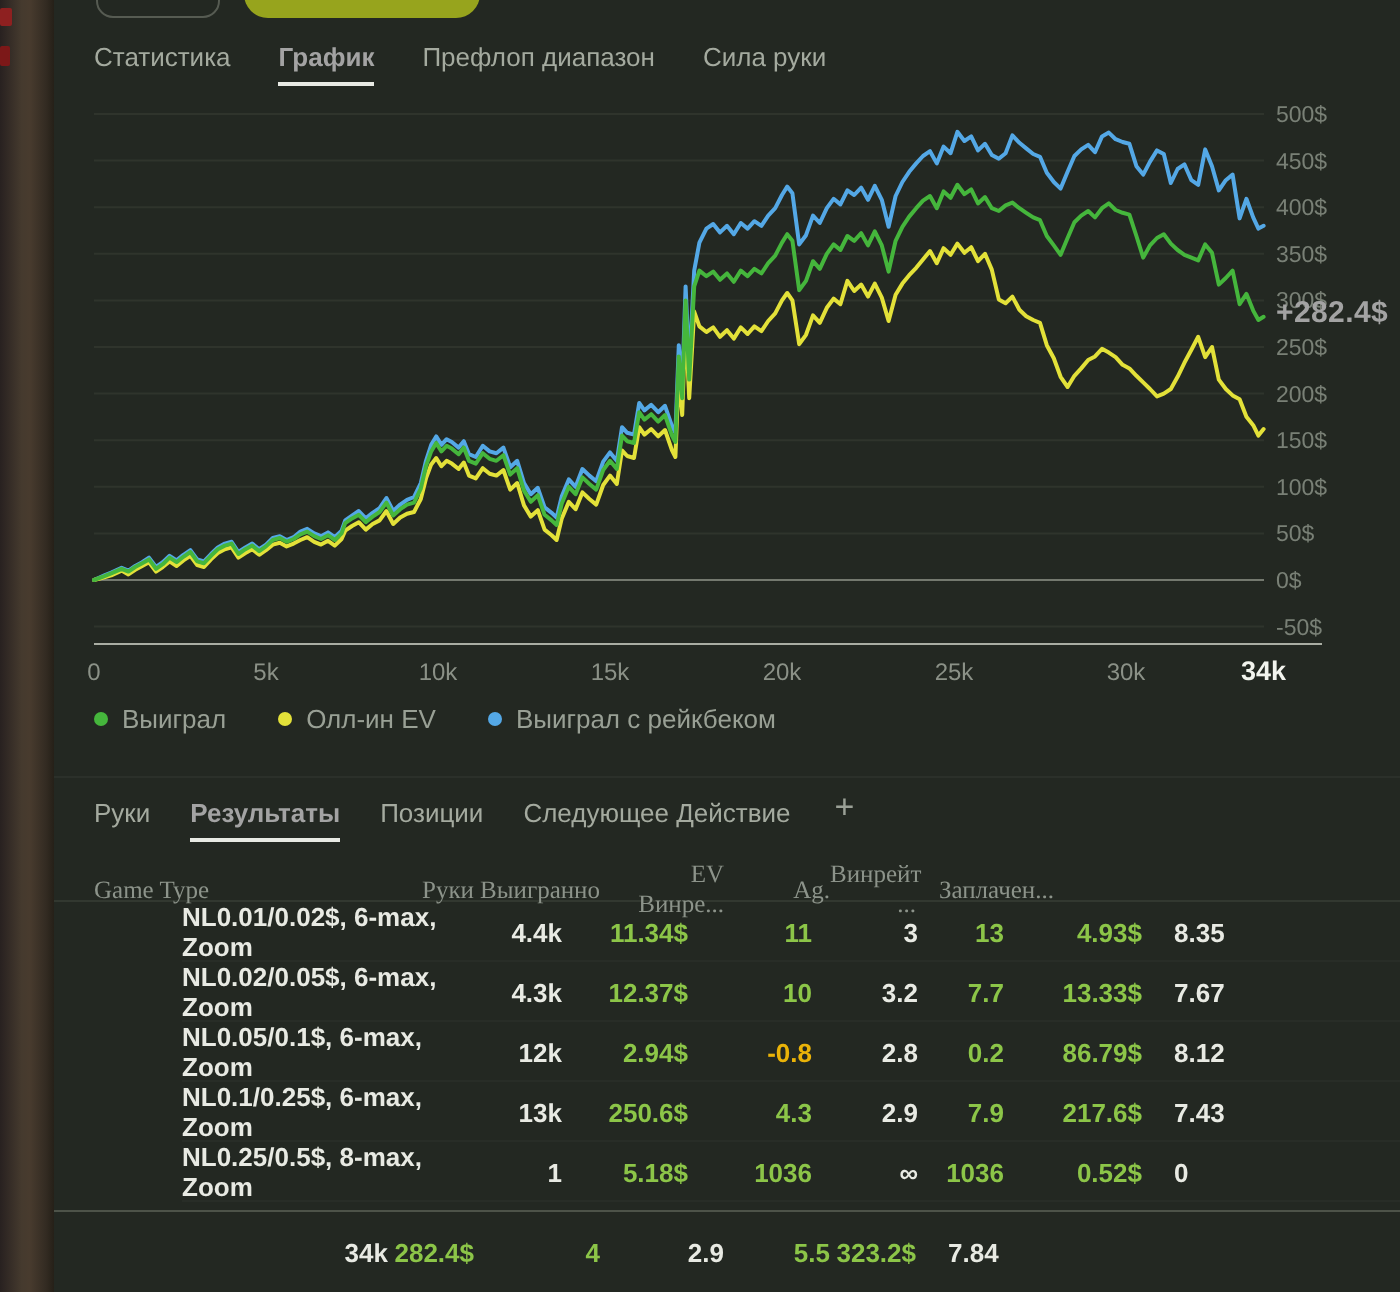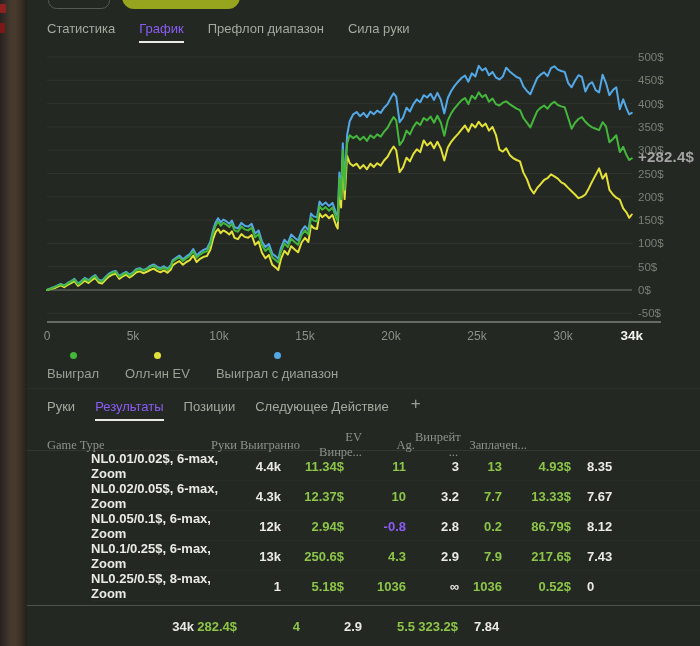--- a/index.html
+++ b/index.html
@@ -19,47 +19,47 @@
   
   .btn-outline{position:absolute;left:48px;top:-8px;width:62px;height:17px;border:1px solid #565b52;
     border-radius:9px;background:#232822;}
   .btn-olive{position:absolute;left:122px;top:-22px;width:118px;height:31px;border-radius:12px;background:#97a41d;}
 
   
   .tabs{position:absolute;display:flex;align-items:flex-start;font-size:13px;color:#a4aa9f;}
   .tabs-top{left:47px;top:21px;gap:24px;}
   .tabs-bottom{left:47px;top:399px;gap:20px;}
   .tab{cursor:default;padding-bottom:5px;white-space:nowrap;}
-  .tab.active{color:#8b5cf6;font-weight:normal;border-bottom:2px solid #e8eae4;}
+  .tab.active{color:#a3a3a3;font-weight:bold;border-bottom:2px solid #e8eae4;}
   .plus-btn{color:#9aa096;font-size:17px;line-height:13px;padding:0 2px;margin-top:-2px;}
 
   
   #chart-svg{position:absolute;left:0;top:0;width:700px;height:360px;}
   .val-label{position:absolute;left:638px;top:148px;font-size:15px;font-weight:bold;color:#a3a3a3;letter-spacing:.2px;}
   .legend{position:absolute;left:47px;top:352px;display:flex;gap:26px;font-size:13px;color:#99a095;align-items:center;}
-  .legend-item{display:flex;align-items:center;gap:7px;flex-direction:column;}
+  .legend-item{display:flex;align-items:center;gap:7px;}
   .legend-dot{width:7px;height:7px;border-radius:50%;}
 
   .sep-line{position:absolute;left:27px;right:0;height:1px;background:rgba(255,255,255,0.04);top:388px;}
 
   
   .table{position:absolute;left:27px;right:0;top:430px;bottom:0;padding-left:20px;font-size:13px;}
   .t-row{display:grid;grid-template-columns:147px 43px 63px 62px 53px 43px 69px 1fr;align-items:center;}
   .t-head{height:20px;color:#8c938a;font-size:12.5px;font-family:Liberation Serif, serif;}
   .head-sep{height:1px;background:#323830;margin-left:-20px;}
   .t-body .t-row{height:30px;border-bottom:1px solid rgba(255,255,255,0.025);font-weight:bold;margin-left:44px;}
   .total-sep{height:1px;background:#4d5349;margin-left:-20px;margin-top:4px;}
   .t-total .t-row{height:40px;font-weight:bold;border-bottom:none;}
   .al{text-align:left;}
   .ar{text-align:right;}
   .c5{padding-left:11px;text-align:right;}
   .c8{padding-left:16px;}
   .cw{color:#e8eae3;}
   .cg{color:#8cc548;}
-  .cr{color:#8b5cf6;}
+  .cr{color:#eab308;}
 </style>
 </head>
 <body>
 
 <div id="screen">
 
   <div class="bg-strip">
     <div class="red-mark1"></div>
     <div class="red-mark2"></div>
   </div>
@@ -118,21 +118,21 @@
       <div class="legend-item">
         <span class="legend-dot" style="background: rgb(69, 182, 60);"></span>
         <span>Выиграл</span>
       </div>
       <div class="legend-item">
         <span class="legend-dot" style="background: rgb(227, 225, 57);"></span>
         <span>Олл-ин EV</span>
       </div>
       <div class="legend-item">
         <span class="legend-dot" style="background: rgb(84, 168, 230);"></span>
-        <span>Выиграл с диапазон</span>
+        <span>Выиграл с рейкбеком</span>
       </div>
     </div>
 
   <div class="sep-line"></div>
 
   <div class="tabs tabs-bottom" id="tabs-bottom">
       <div class="tab">Руки</div>
       <div class="tab active">Результаты</div>
       <div class="tab">Позиции</div>
       <div class="tab">Следующее Действие</div>

